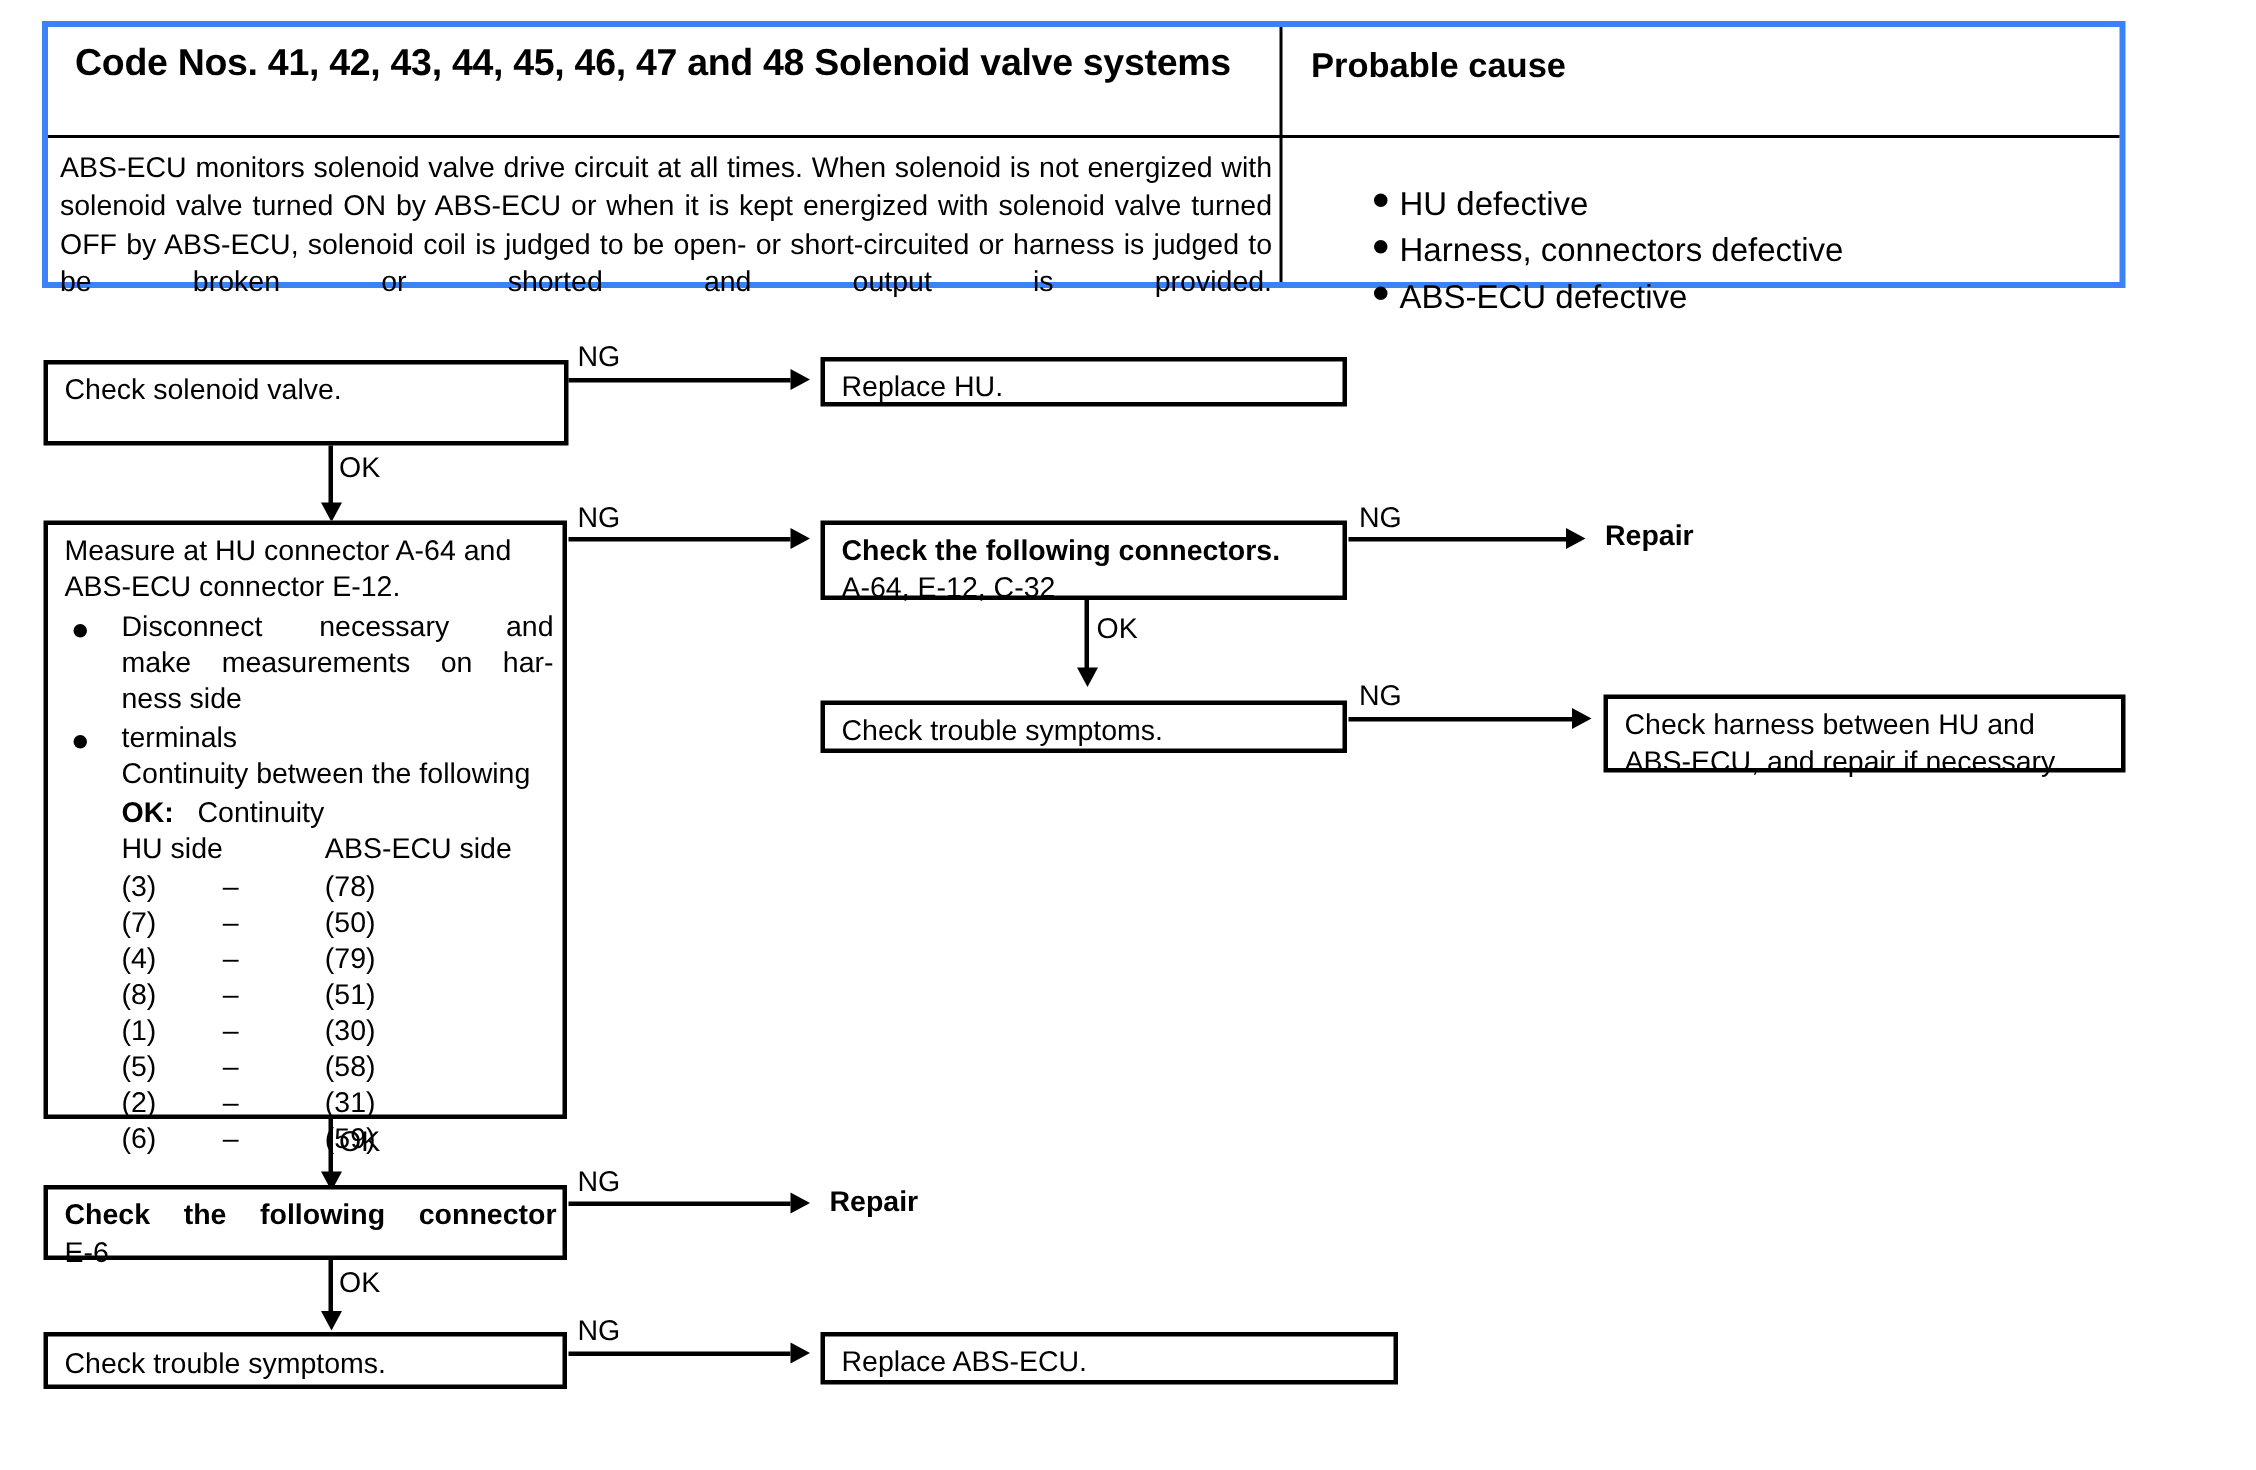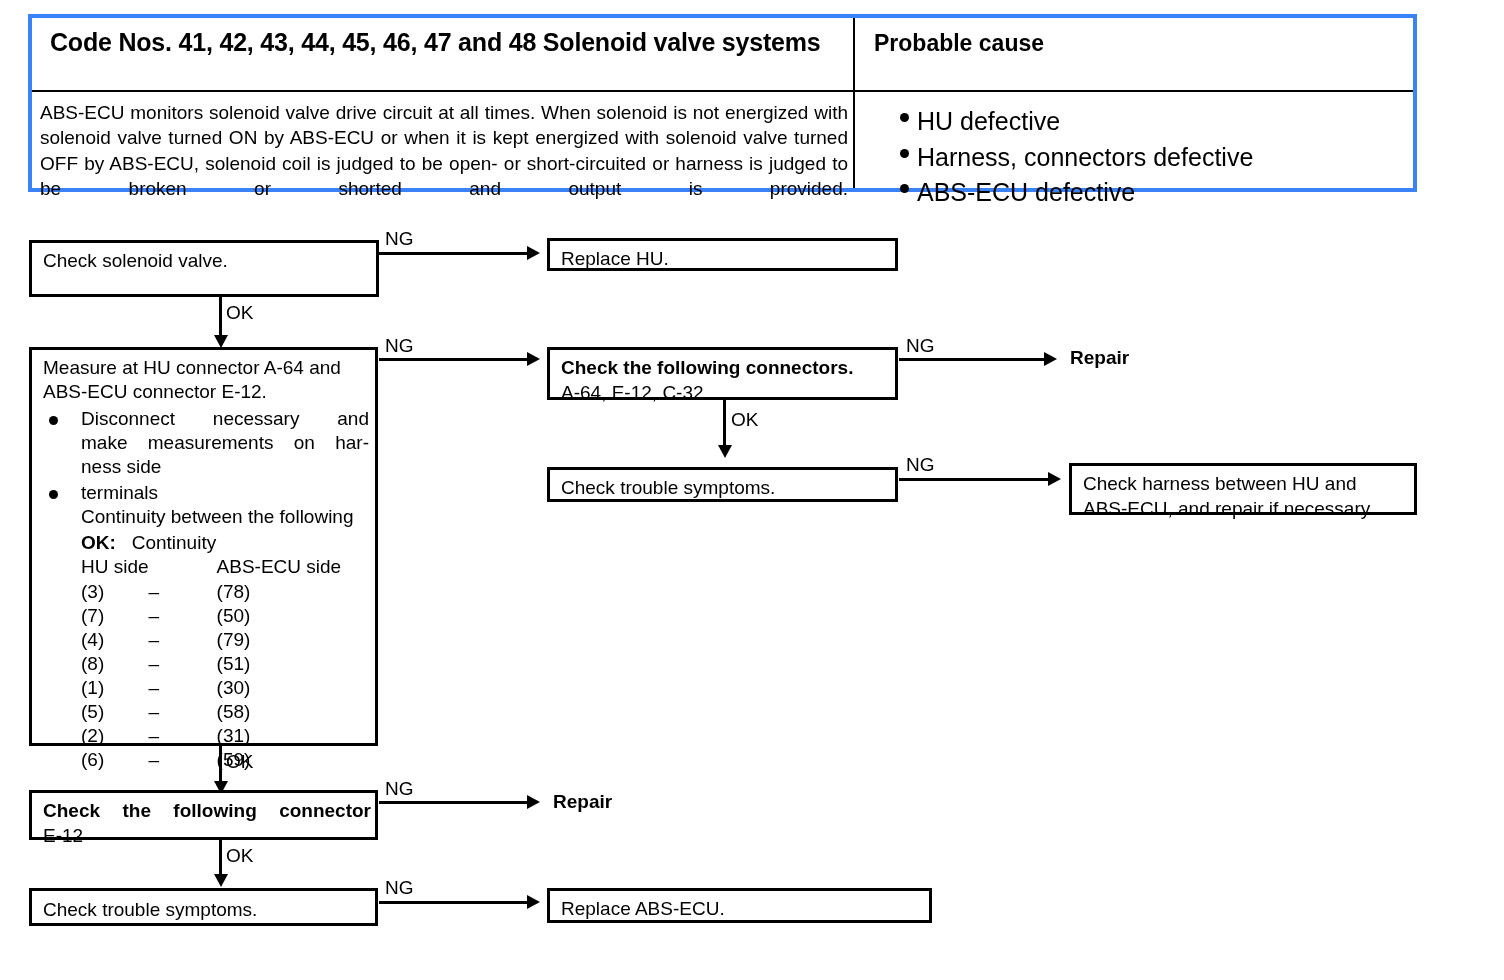--- a/index.html
+++ b/index.html
@@ -68,23 +68,23 @@
     line-height: 1.33;
     text-align: justify;
     text-align-last: justify;
   }
   .hdr-desc p { margin: 0; }
   .cause-list {
     position: absolute;
     left: 842px;
     top: 86px;
     list-style: none;
-    margin: 0;
+    margin: 16px;
     padding: 0;
-    font-size: 25px;
+    font-size: 22px;
     line-height: 1.42;
   }
   .cause-list li {
     position: relative;
     padding-left: 43px;
   }
   .cause-bullet {
     position: absolute;
     left: 26px;
     top: 9px;
@@ -345,21 +345,21 @@
     </div>
   </div>
 
   <div class="vline" style="left:219px; top:746px; height:37px;"></div>
   <div class="arrow-d" style="left:214px; top:781px;"></div>
   <div class="lbl" style="left:226px; top:752px;">OK</div>
 
   <div class="fbox" style="left:29px; top:790px; width:349px; height:50px;">
     <div class="txt">
       <div class="bold justify2">Check the following connector</div>
-      <div>E-12</div>
+      <div>E-6</div>
     </div>
   </div>
 
   <div class="hline" style="left:379px; top:801px; width:148px;"></div>
   <div class="arrow-r" style="left:527px; top:795px;"></div>
   <div class="lbl" style="left:385px; top:779px;">NG</div>
   <div class="plain-label" style="left:553px; top:791px;">Repair</div>
 
   <div class="vline" style="left:219px; top:840px; height:36px;"></div>
   <div class="arrow-d" style="left:214px; top:874px;"></div>

